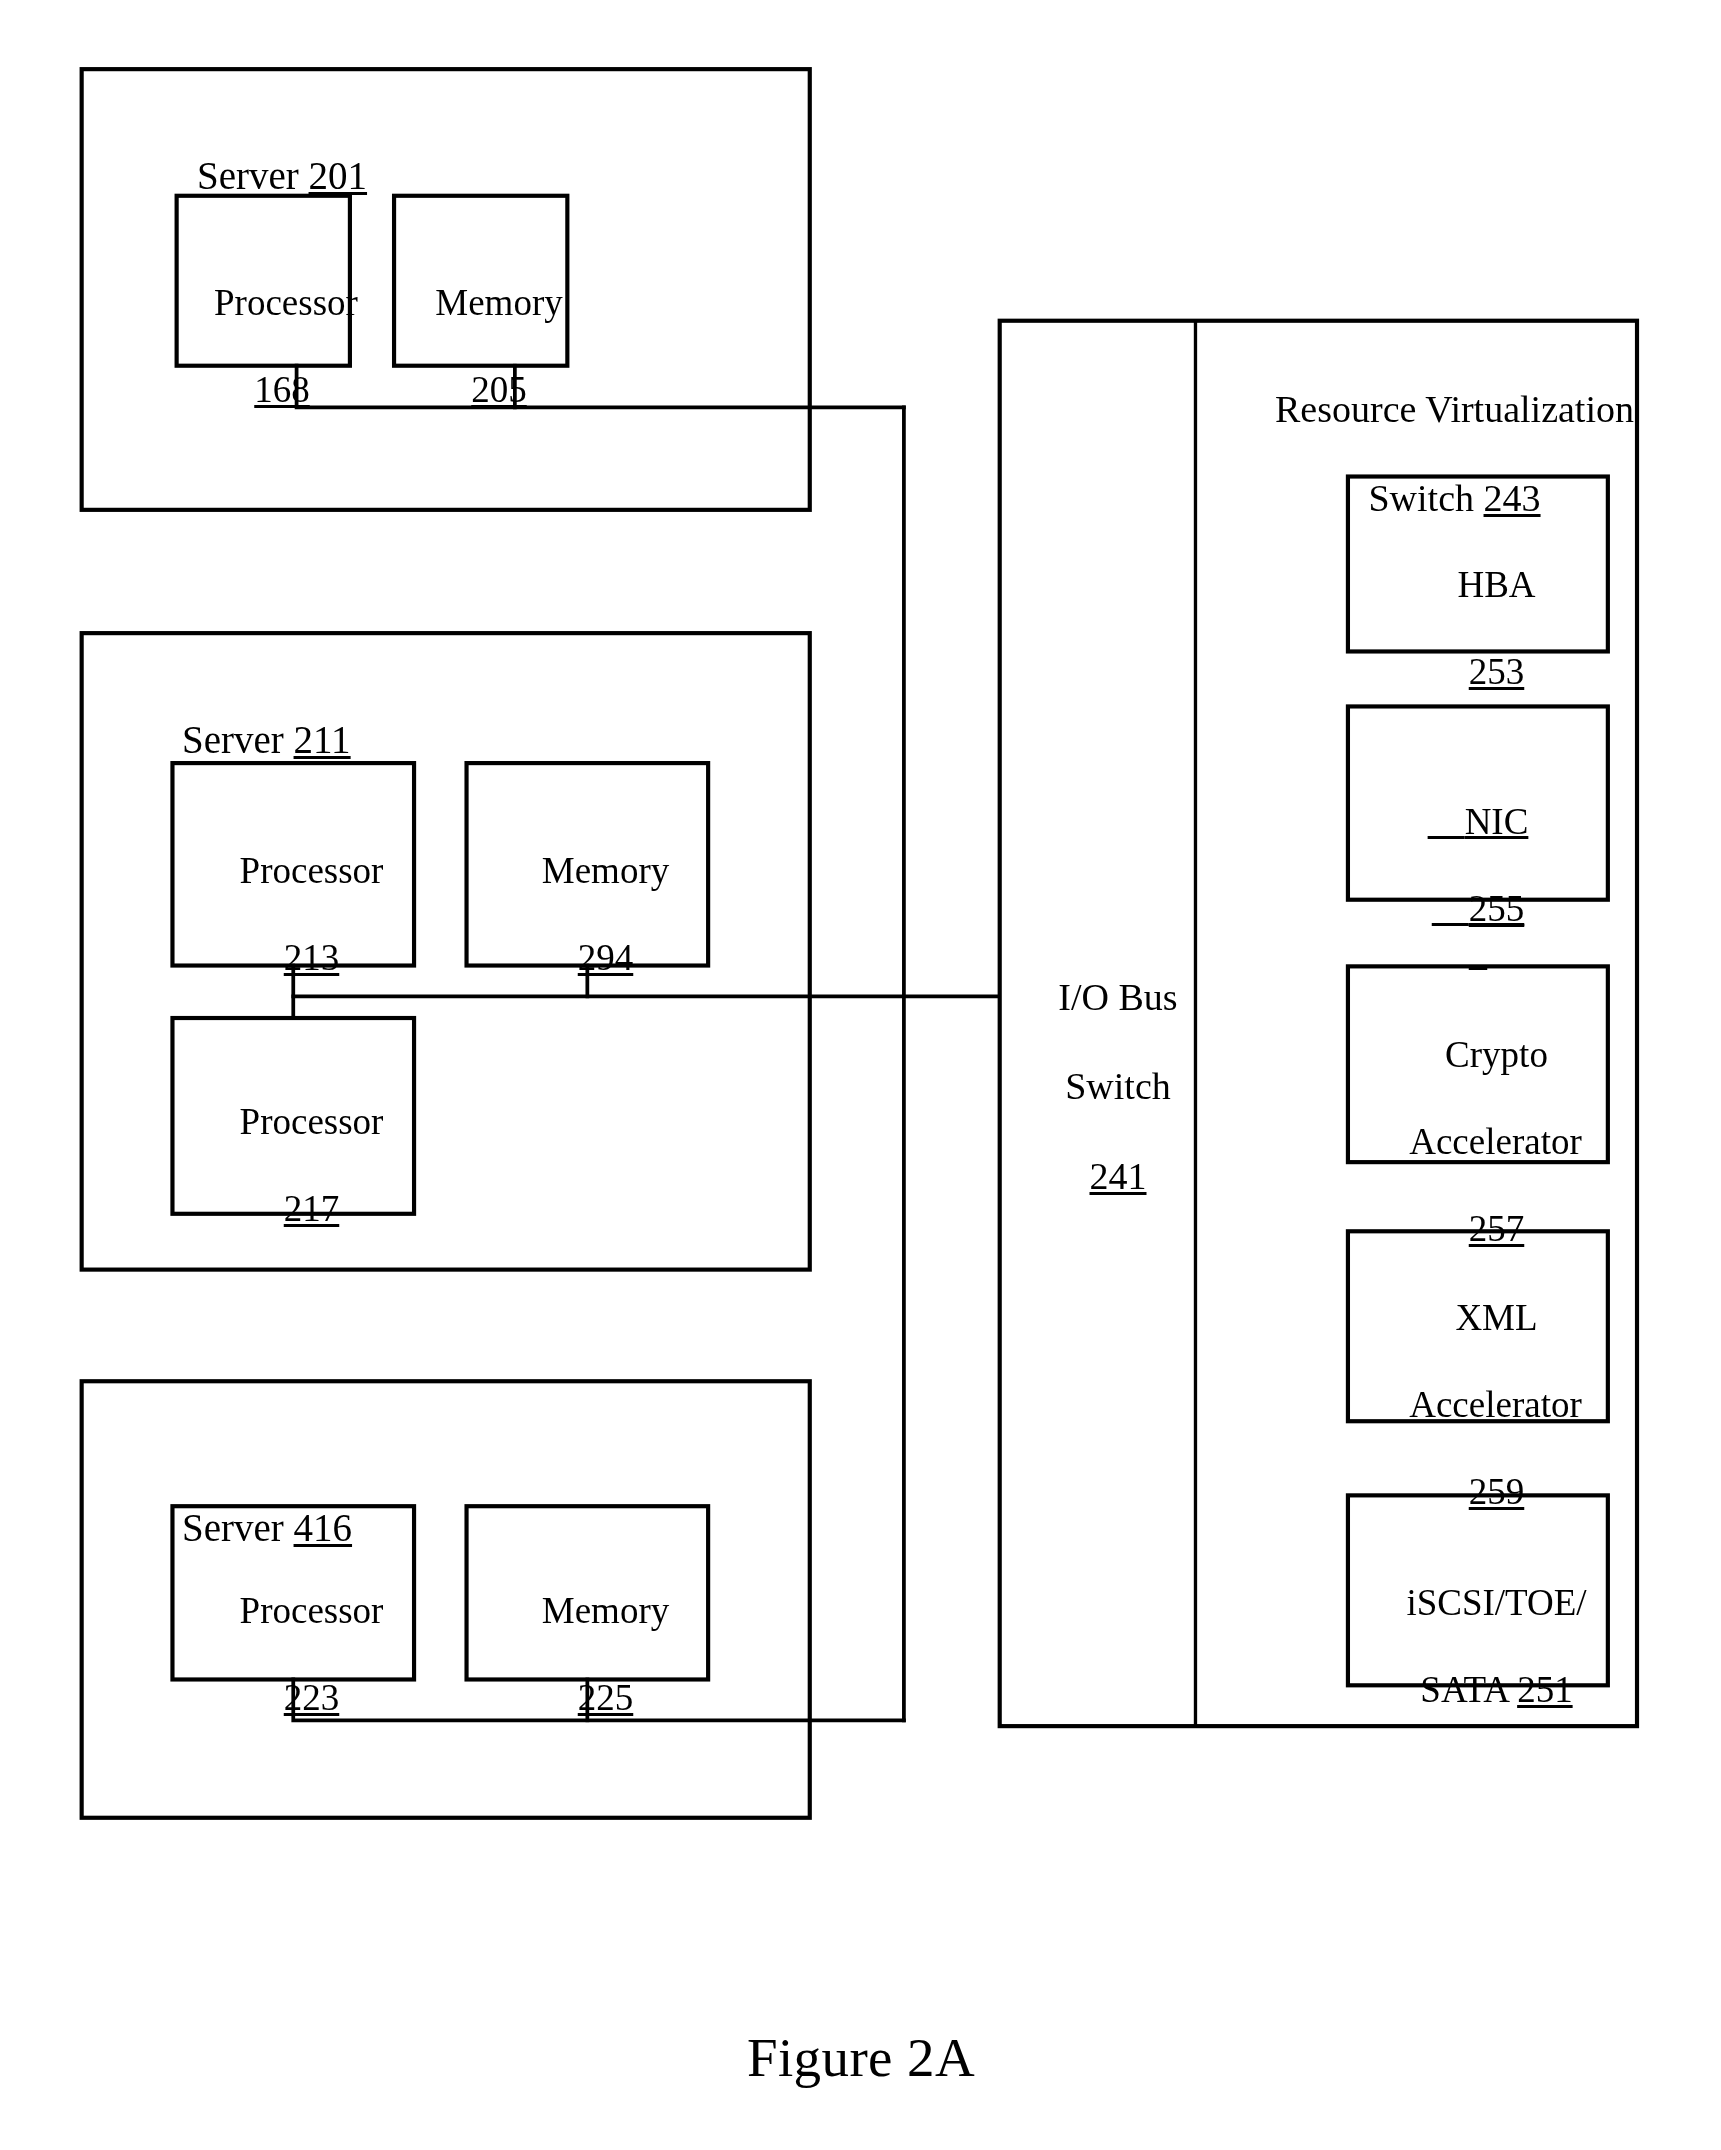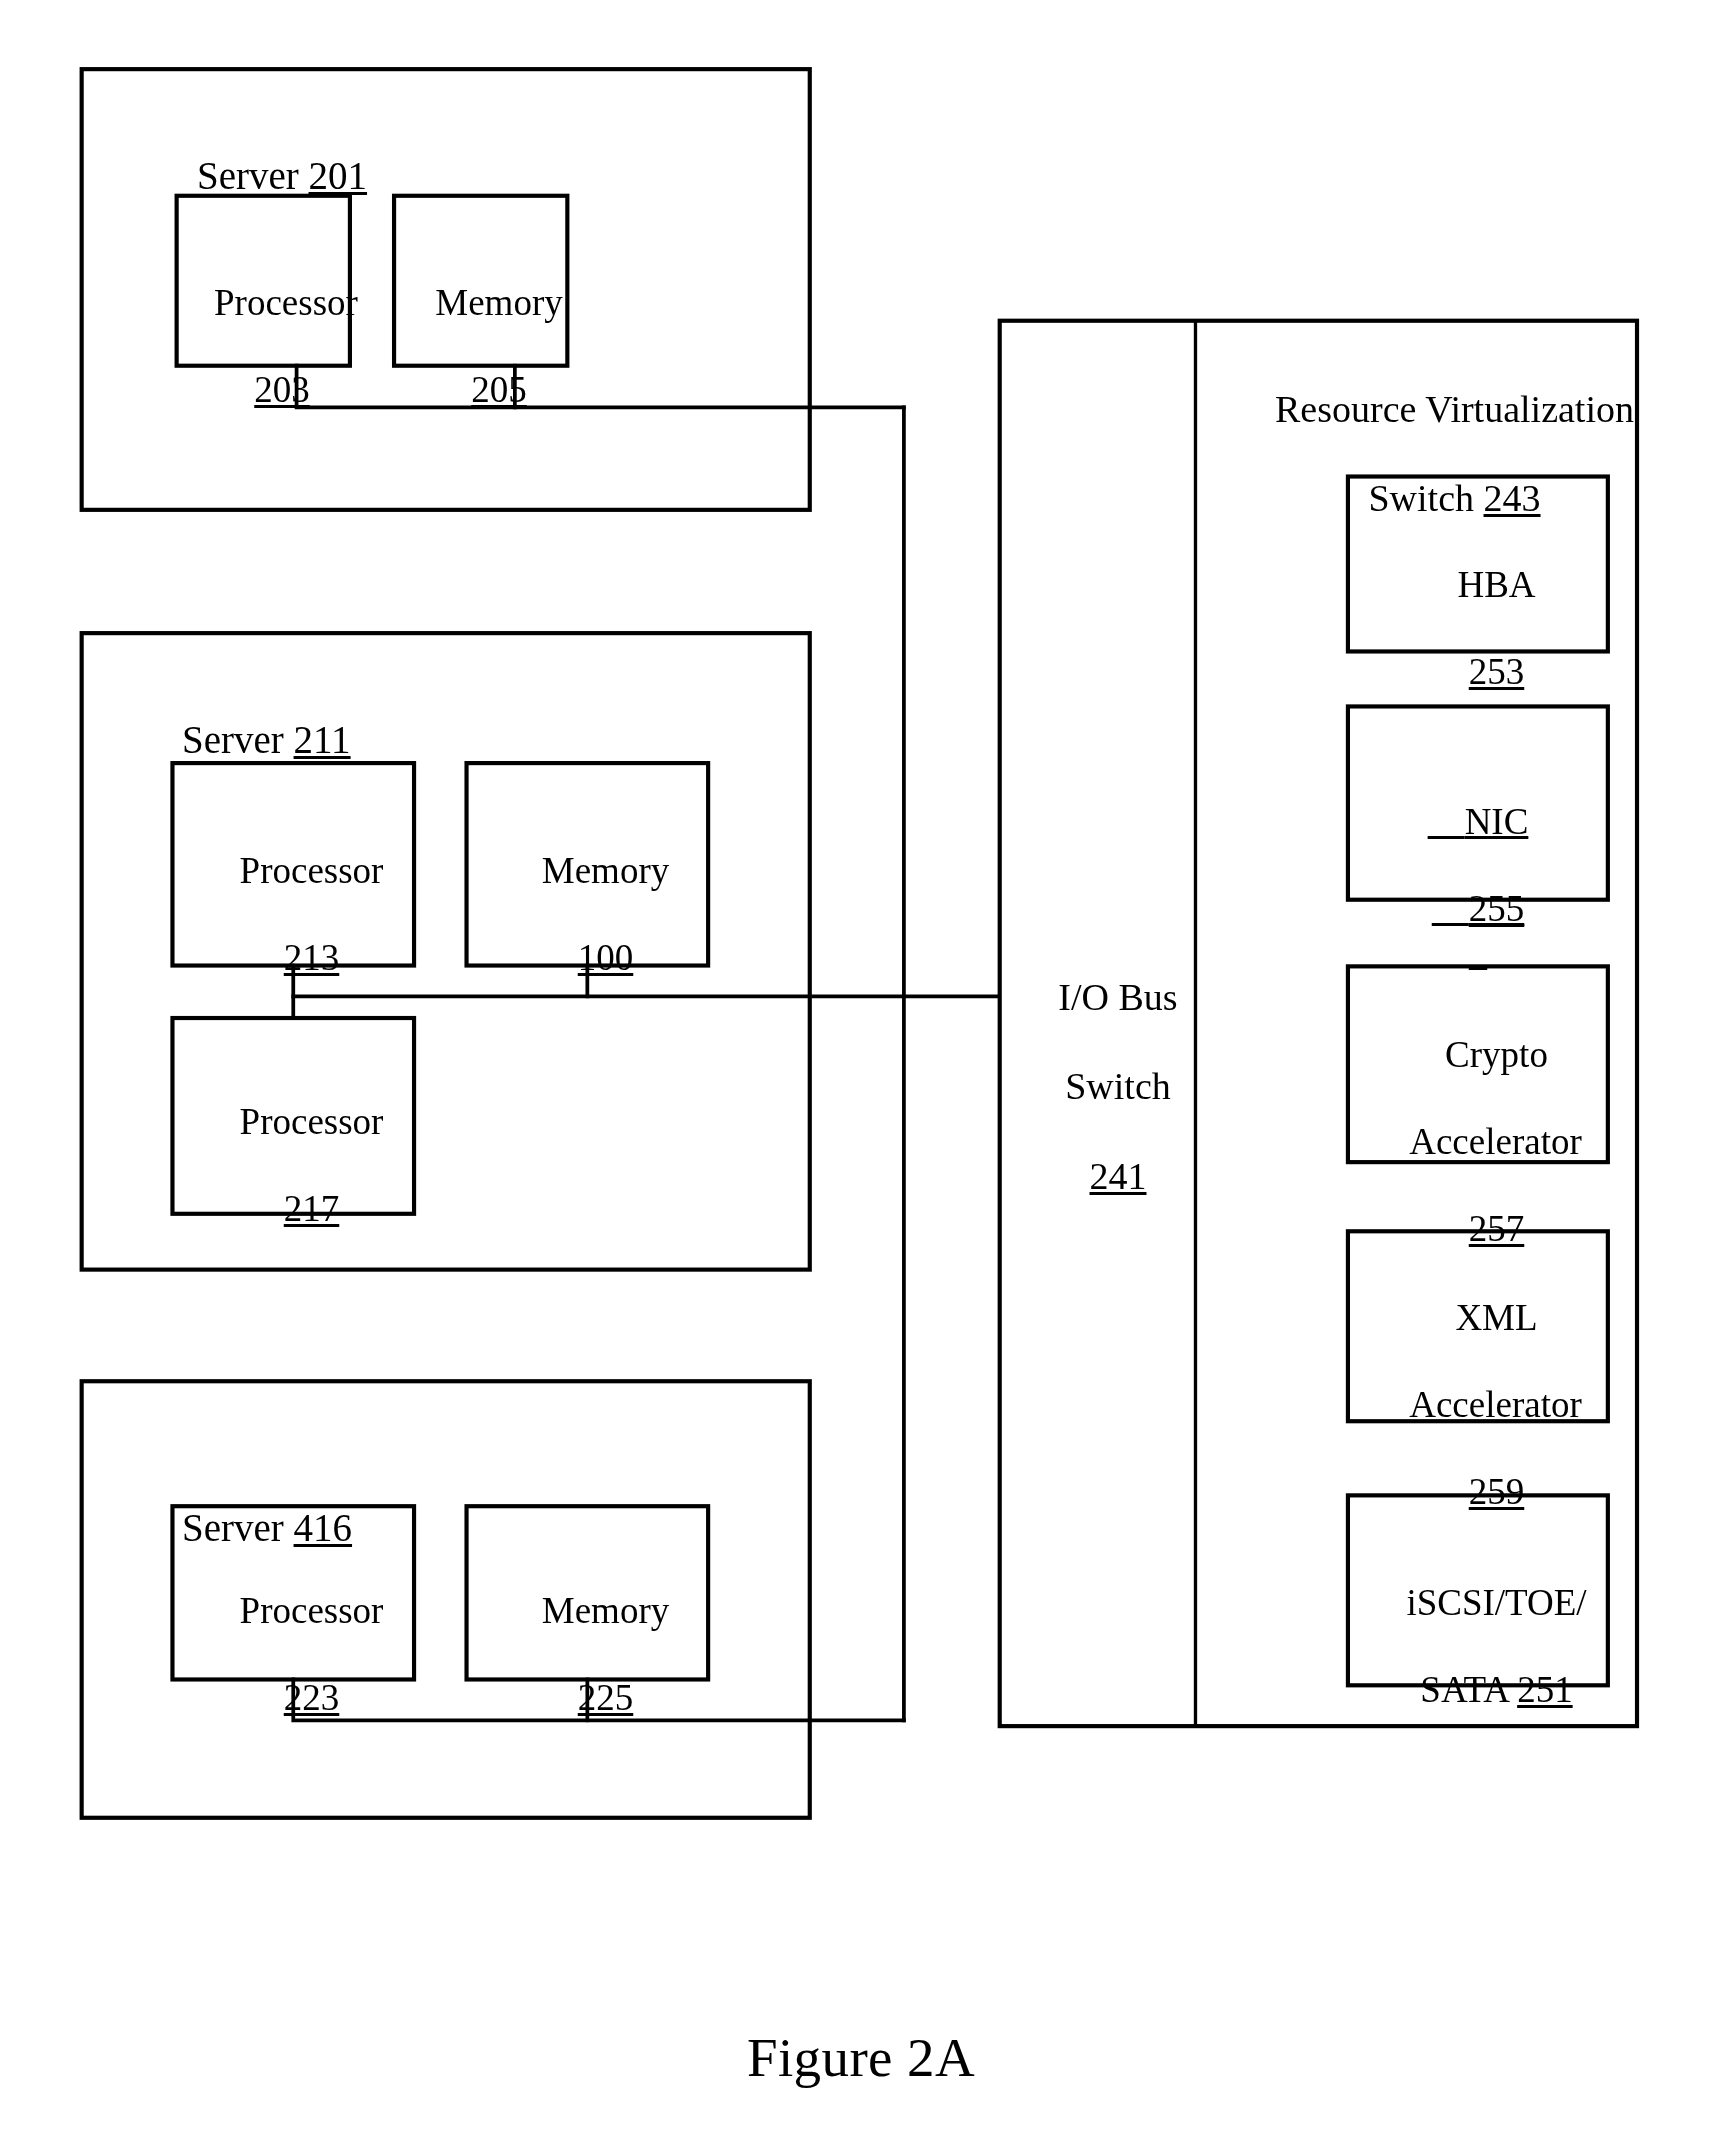--- a/index.html
+++ b/index.html
@@ -130,37 +130,37 @@
     <rect class="inner-box" x="1618" y="1160" width="312" height="235"></rect>
     <rect class="inner-box" x="1618" y="1478" width="312" height="228"></rect>
     <rect class="inner-box" x="1618" y="1795" width="312" height="228"></rect>
   </svg>
 
   <div class="lbl lbl-left container-title" style="left:158px; top:107px; width:350px;">
     <span>Server </span><span class="ref">201</span>
   </div>
   <div class="lbl lbl-center inner-label" style="left:177px; top:237px; width:173px;">
     <span>Processor</span><br>
-    <span class="ref">203</span>
+    <span class="ref">168</span>
   </div>
   <div class="lbl lbl-center inner-label" style="left:394px; top:237px; width:173px;">
     <span>Memory</span><br>
     <span class="ref">205</span>
   </div>
 
   <div class="lbl lbl-left container-title" style="left:143px; top:671px; width:350px;">
     <span>Server </span><span class="ref">211</span>
   </div>
   <div class="lbl lbl-center inner-label" style="left:172px; top:805px; width:242px;">
     <span>Processor</span><br>
     <span class="ref">213</span>
   </div>
   <div class="lbl lbl-center inner-label" style="left:466px; top:805px; width:242px;">
     <span>Memory</span><br>
-    <span class="ref">100</span>
+    <span class="ref">294</span>
   </div>
   <div class="lbl lbl-center inner-label" style="left:172px; top:1056px; width:242px;">
     <span>Processor</span><br>
     <span class="ref">217</span>
   </div>
 
   <div class="lbl lbl-left container-title" style="left:143px; top:1459px; width:350px;">
     <span>Server </span><span class="ref">416</span>
   </div>
   <div class="lbl lbl-center inner-label" style="left:172px; top:1545px; width:242px;">

